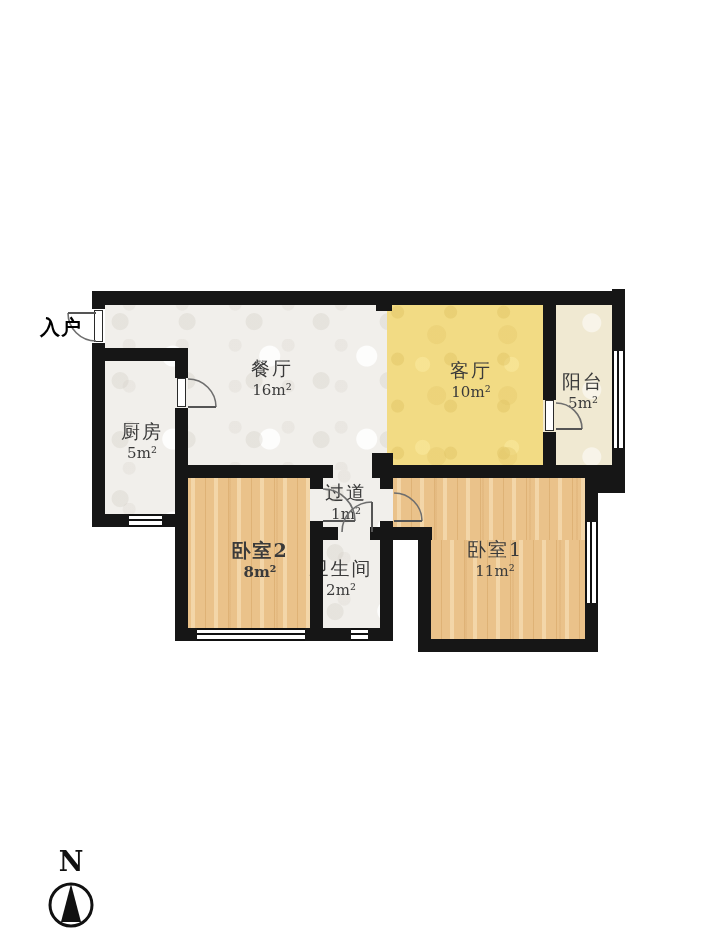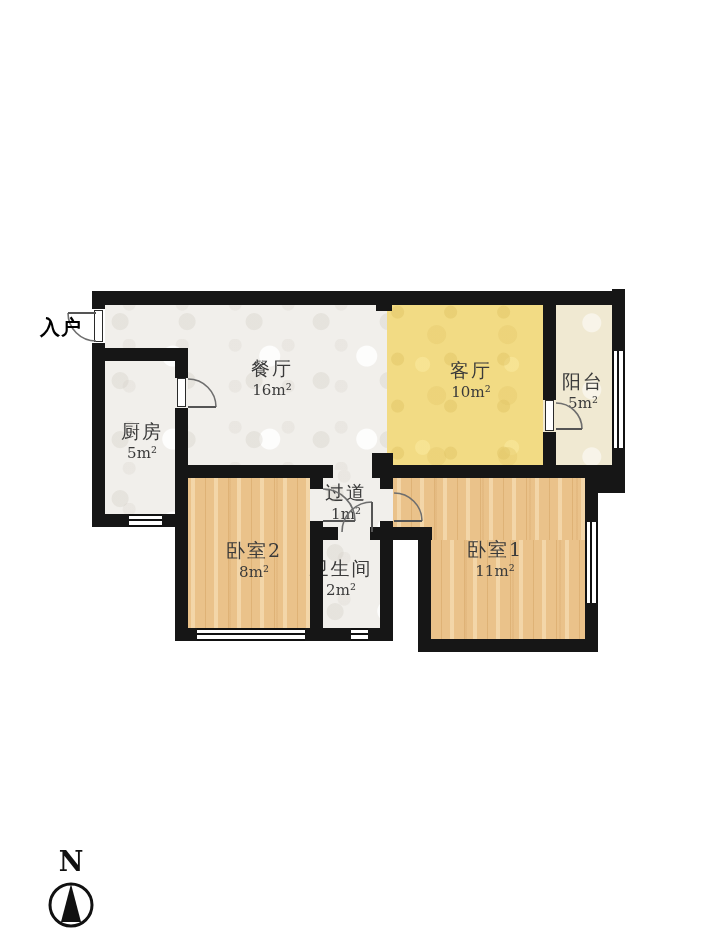--- a/index.html
+++ b/index.html
@@ -69,21 +69,21 @@
     <span class="rarea">10m²</span>
   </div>
   <div class="room-label" style="left:583px;top:391px;">
     <span class="rname">阳台</span>
     <span class="rarea">5m²</span>
   </div>
   <div class="room-label" style="left:346px;top:502px;">
     <span class="rname">过道</span>
     <span class="rarea">1m²</span>
   </div>
-  <div class="room-label" style="left:254px;top:560px;">
+  <div class="room-label" style="left:260px;top:560px;font-weight:bold;">
     <span class="rname">卧室2</span>
     <span class="rarea">8m²</span>
   </div>
   <div class="room-label" style="left:341px;top:578px;">
     <span class="rname">卫生间</span>
     <span class="rarea">2m²</span>
   </div>
   <div class="room-label" style="left:495px;top:559px;">
     <span class="rname">卧室1</span>
     <span class="rarea">11m²</span>

